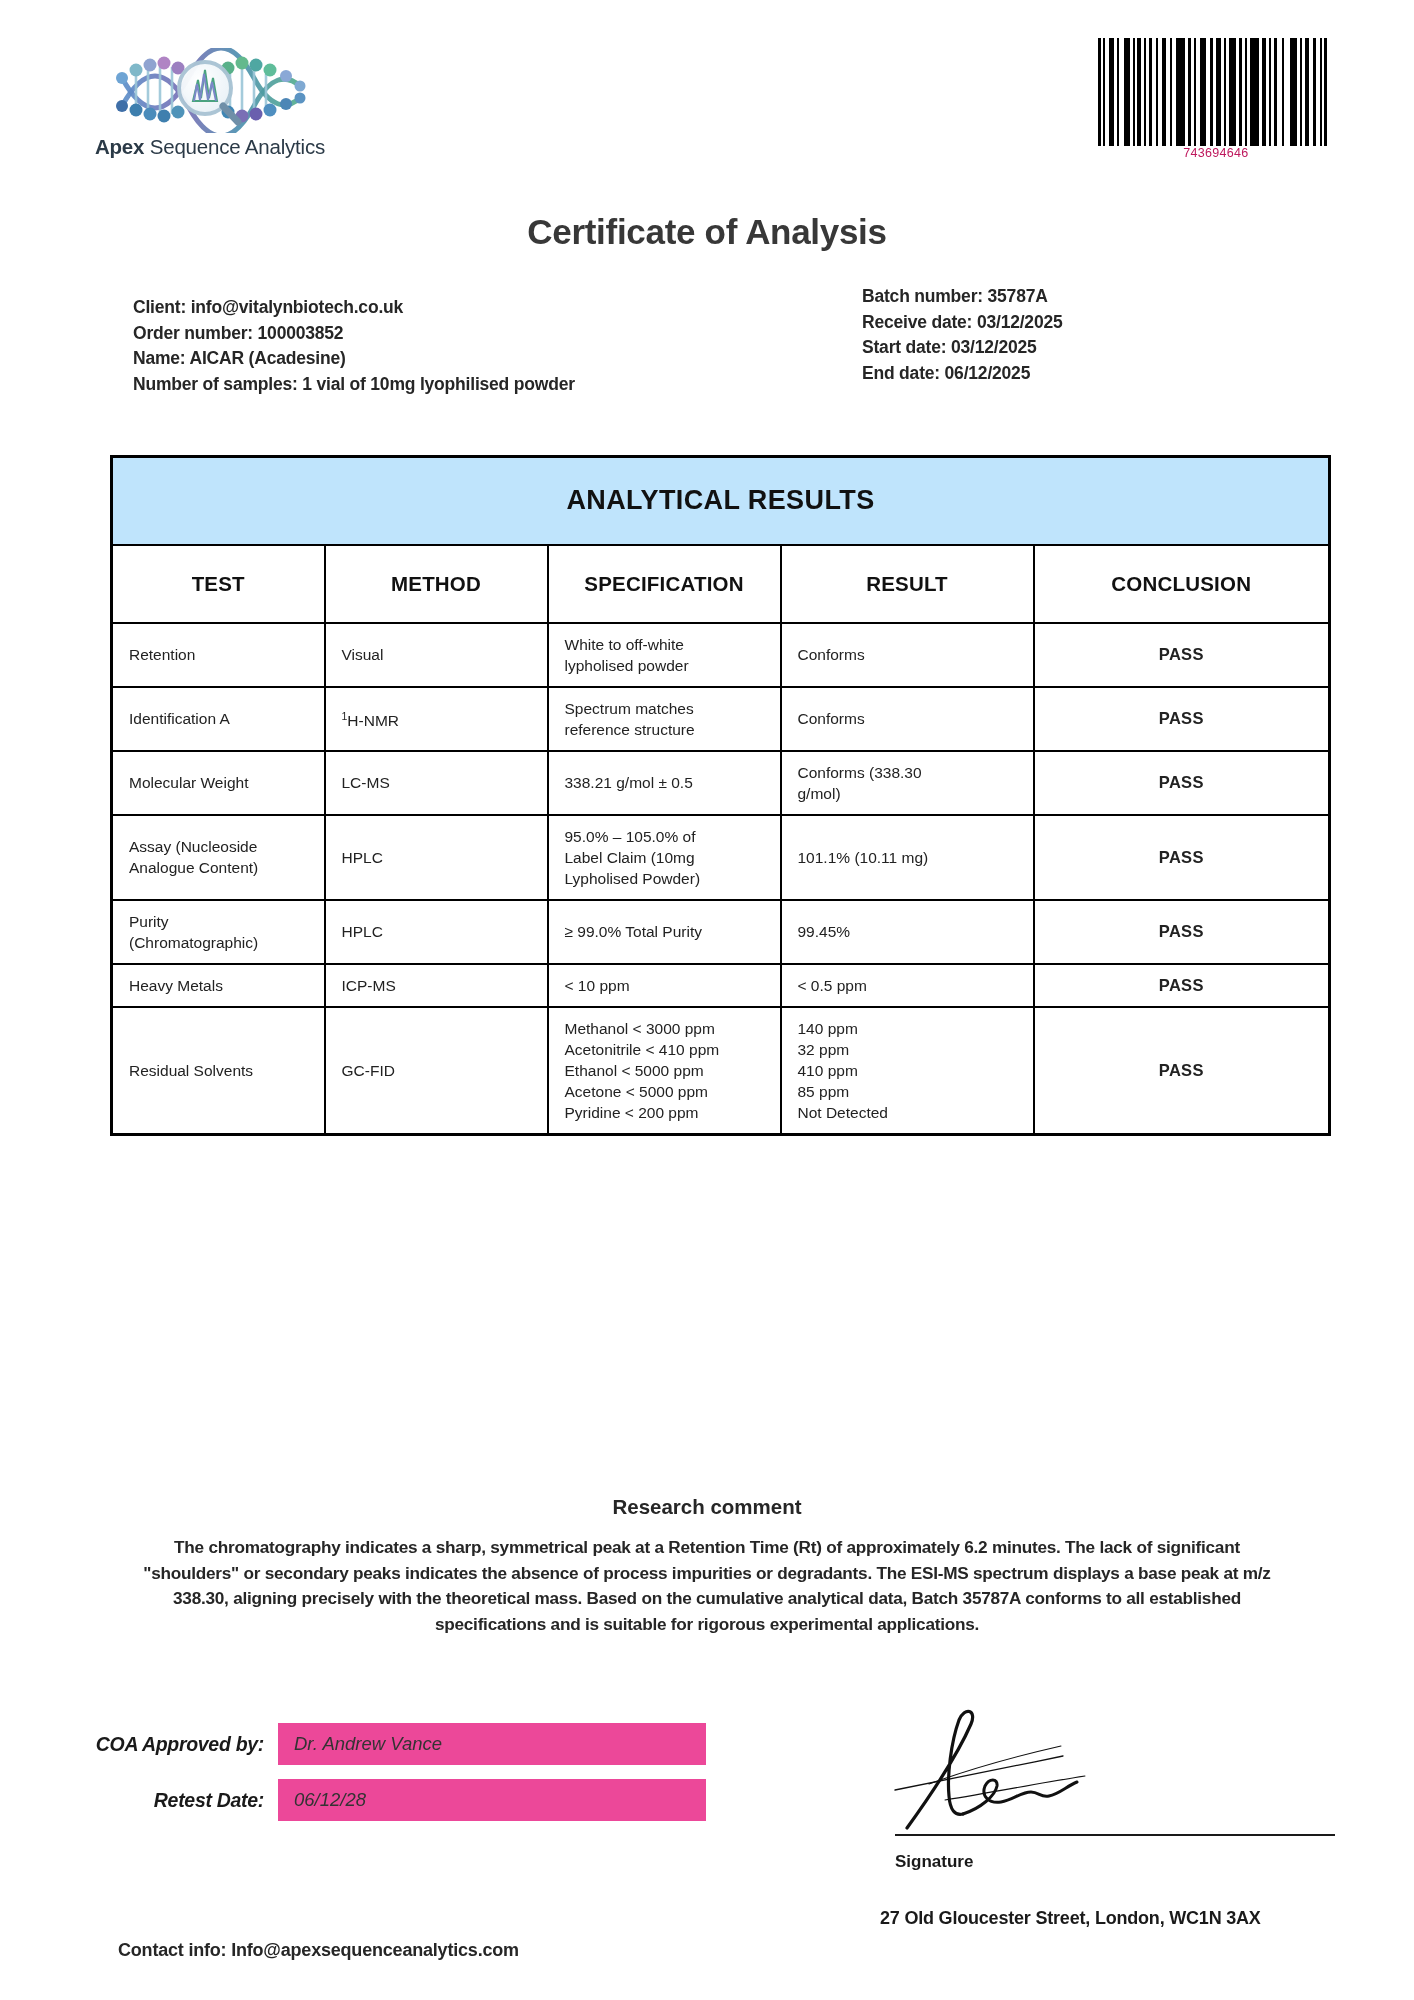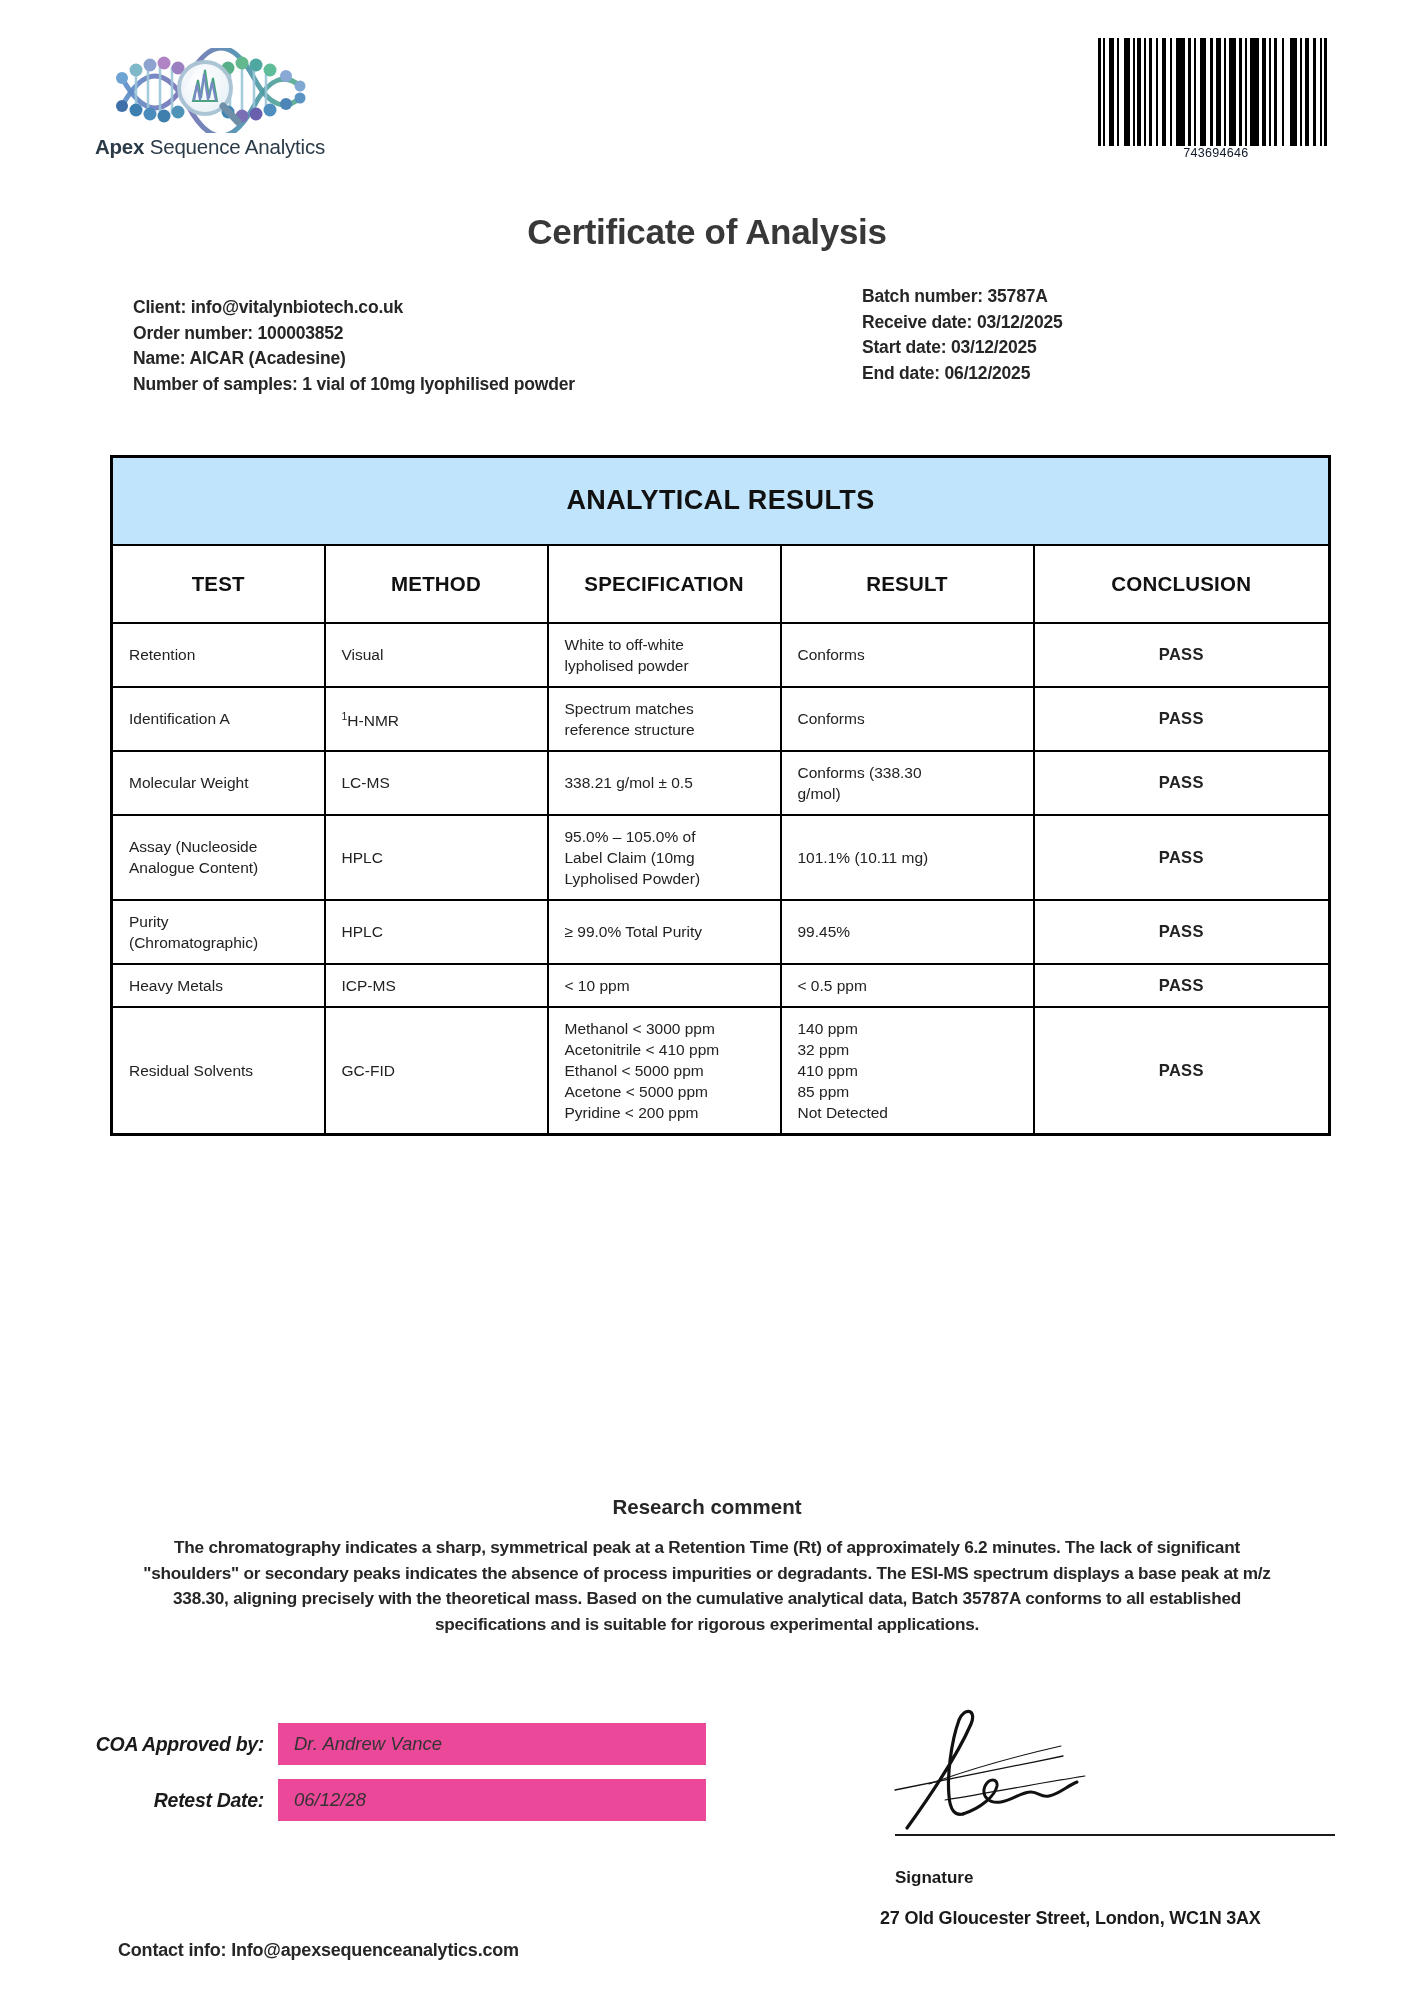--- a/index.html
+++ b/index.html
@@ -19,21 +19,21 @@
   .hdr { position:absolute; top:28px; left:0; width:1414px; height:160px; }
   .logo-wrap { position:absolute; left:85px; top:20px; width:250px; }
   .logo-mark { width:200px; height:85px; display:block; margin:0 auto; }
   .logo-text { text-align:center; font-size:20.5px; letter-spacing:-0.2px;
     color:#2b3a47; margin-top:2px; white-space:nowrap; }
   .logo-text b { font-weight:700; }
   .logo-text span { font-weight:400; }
 
   .barcode-wrap { position:absolute; right:78px; top:10px; width:240px; text-align:center; }
   .barcode { height:108px; width:233px; display:block; }
-  .barcode-num { font-size:12.5px; color:#0f172a; letter-spacing:0.3px; margin-top:0px; font-family:"Liberation Sans", sans-serif;}
+  .barcode-num { font-size:12.5px; color:#be185d; letter-spacing:0.3px; margin-top:0px; font-family:"Liberation Sans", sans-serif;}
 
   
   .doc-title { position:absolute; top:212px; left:0; width:1414px; text-align:center;
     font-size:35px; font-weight:bold; color:#383838; letter-spacing:-0.3px; }
 
   
   .meta-left { position:absolute; top:295px; left:133px; font-size:17.5px;
     font-weight:bold; color:#262626; line-height:25.5px; letter-spacing:-0.2px;}
   .meta-right { position:absolute; top:284px; left:862px; font-size:17.5px;
     font-weight:bold; color:#262626; line-height:25.5px; letter-spacing:-0.2px;}
@@ -68,21 +68,21 @@
   .appr-row { display:flex; align-items:center; margin-bottom:14px; height:42px; }
   .appr-label { width:222px; text-align:right; padding-right:14px;
      font-size:19.5px; font-weight:bold; color:#1a1a1a; letter-spacing:-0.3px;}
   .appr-value { flex:1; background:#ec4899; height:42px; line-height:42px;
      padding-left:16px; font-size:18.5px; color:#333; font-weight:400; }
 
   
   .sig-block { position:absolute; top:1700px; left:895px; width:440px; }
   .sig-img { width:300px; height:140px; display:block; margin-left:-10px;}
   .sig-line { width:440px; height:2px; background:#1a1a1a; margin-top:-6px;}
-  .sig-label { margin-top:32px; font-size:17px; font-weight:bold; color:#1a1a1a; }
+  .sig-label { margin-top:16px; font-size:17px; font-weight:bold; color:#1a1a1a; }
 
   .address { position:absolute; top:1908px; left:880px; font-size:18px;
      font-weight:bold; color:#1a1a1a; letter-spacing:-0.2px; white-space:nowrap;}
   .contact { position:absolute; top:1940px; left:118px; font-size:18px;
      font-weight:bold; color:#262626; letter-spacing:-0.2px; white-space:nowrap;}
 </style>
 </head>
 <body>
 
 <div class="page">

